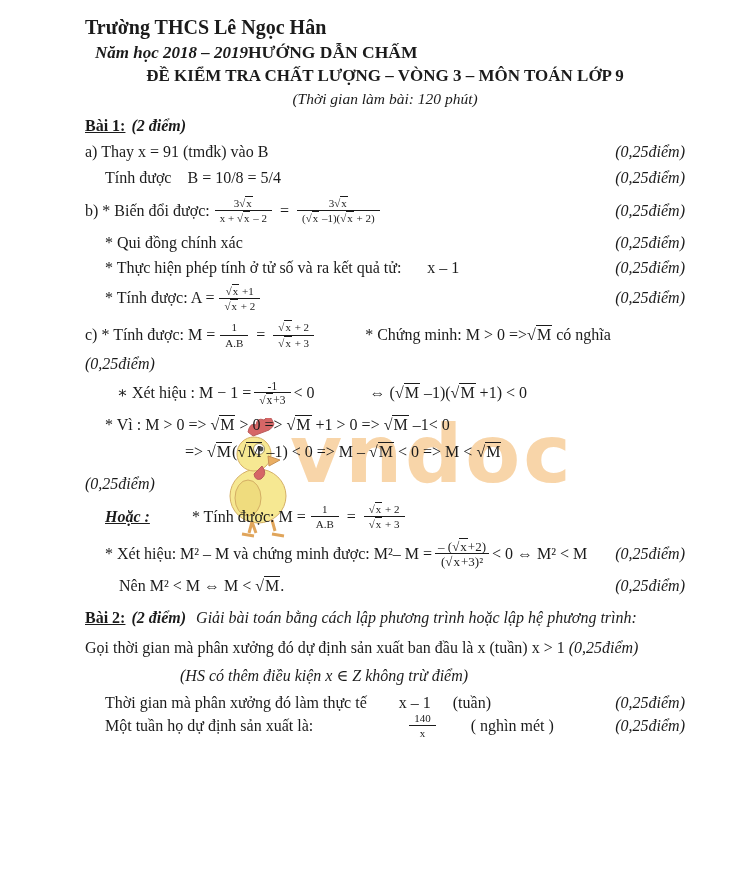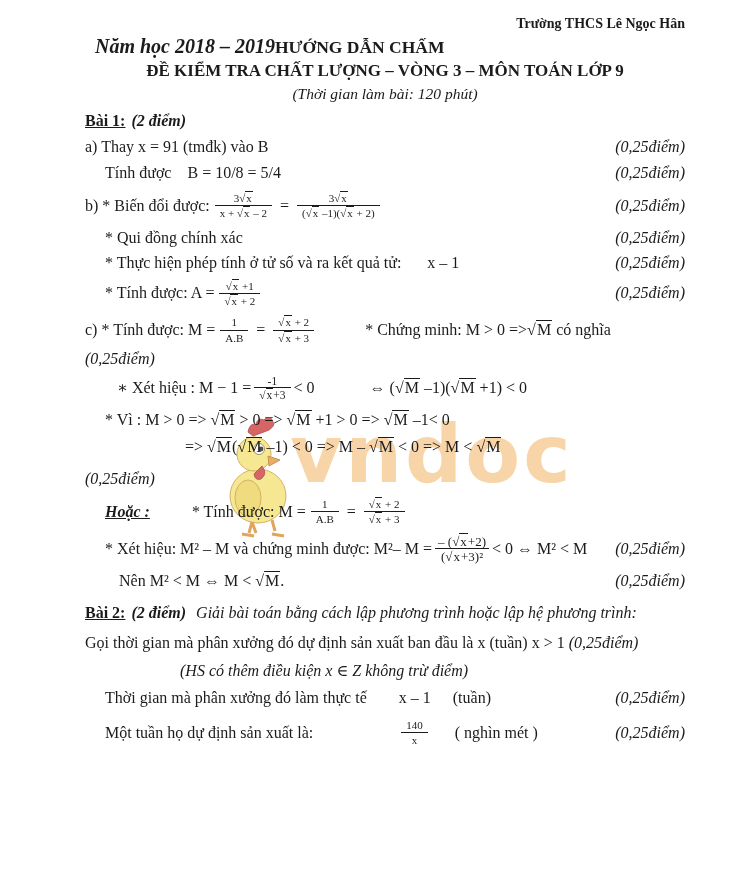--- a/index.html
+++ b/index.html
@@ -8,23 +8,23 @@
     width:742px;height:876px;
     background:#ffffff;
     font-family:"Liberation Serif","DejaVu Serif",serif;
     font-size:16px;color:#1b1b1b;
     overflow:hidden;
     box-sizing:border-box;
     padding:16px 57px 10px 85px;
   }
   .content{position:relative;z-index:2;}
   
-  .hdr-school{font-weight:bold;font-size:14px;text-align:right;}
+  .hdr-school{font-weight:bold;font-size:20px;}
   .hdr-row2{display:flex;align-items:baseline;margin-top:3px;}
-  .hdr-year{font-weight:bold;font-style:italic;margin-left:10px;font-size:20px;}
+  .hdr-year{font-weight:bold;font-style:italic;margin-left:10px;font-size:17px;}
   .hdr-title{font-weight:bold;font-size:17.5px;flex:1;margin-right:110px;}
   .hdr-subtitle{font-weight:bold;font-size:17px;text-align:center;margin-top:3px;}
   .hdr-duration{font-style:italic;text-align:center;margin-top:4px;font-size:15.5px;}
   
   .row{display:flex;align-items:center;position:relative;}
   .score{margin-left:auto;font-style:italic;white-space:nowrap;padding-left:8px;}
   .bai-label{font-weight:bold;text-decoration:underline;}
   .bai-points{font-weight:bold;font-style:italic;margin-left:6px;}
   .ind1{margin-left:20px;}
   .ind2{margin-left:32px;}
@@ -220,21 +220,21 @@
       <span class="note-hs">(HS có thêm điều kiện x ∈ Z không trừ điểm)</span>
     </div>
 
     <div class="row" style="margin-top:9px;">
       <span class="ind1">Thời gian mà phân xưởng đó làm thực tế</span>
       <span style="margin-left:32px;">x – 1</span>
       <span style="margin-left:22px;">(tuần)</span>
       <span class="score">(0,25điểm)</span>
     </div>
 
-    <div class="row" style="margin-top:12px;">
+    <div class="row" style="margin-top:0;gap:8px;">
       <span class="ind1">Một tuần họ dự định sản xuất là:</span>
       <span class="frac" style="margin-left:88px;">
         <span class="num">140</span>
         <span class="den">x</span>
       </span>
       <span style="margin-left:22px;">( nghìn mét )</span>
       <span class="score">(0,25điểm)</span>
     </div>
 
   </div>

